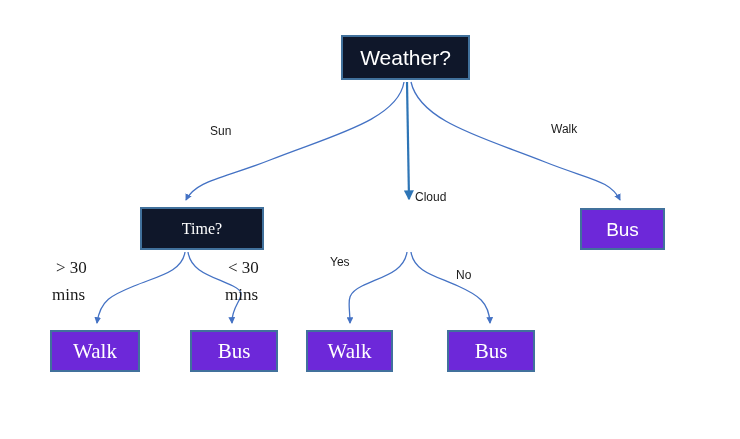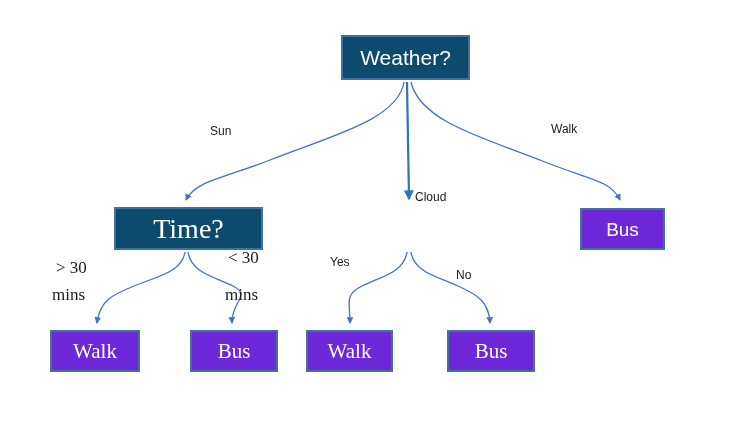--- a/index.html
+++ b/index.html
@@ -35,21 +35,21 @@
     display: flex;
     align-items: center;
     justify-content: center;
     border: 2px solid #41719C;
     color: #ffffff;
     line-height: 1;
     white-space: nowrap;
     z-index: 3;
   }
   .node-blue {
-    background: #0c4a6e;
+    background: #0f172a;
   }
   .node-orange {
     background: #6d28d9;
     align-items: center;
   }
   .font-sans {
     font-family: "Liberation Sans", sans-serif;
   }
   .font-serif {
     font-family: "Liberation Serif", serif;
@@ -99,21 +99,21 @@
 
     <path d="M 407 252 C 404 272 383 276 362 286 C 344 295 350 302 350 323" fill="none" stroke="#4472C4" stroke-width="1.3" marker-end="url(#arrow-thin)"></path>
 
     <path d="M 411 252 C 414 272 436 276 458 286 C 478 295 489 302 490 323" fill="none" stroke="#4472C4" stroke-width="1.3" marker-end="url(#arrow-thin)"></path>
   </svg>
 
   <div class="node node-blue font-sans" style="left:341px; top:35px; width:129px; height:45px; font-size:21px;">
     <span>Weather?</span>
   </div>
 
-  <div class="node node-blue font-serif" style="left:114px; top:207px; width:149px; height:43px; font-size:28px;">
+  <div class="node node-blue font-serif" style="left:140px; top:207px; width:124px; height:43px; font-size:16px;">
     <span>Time?</span>
   </div>
 
 
   <div class="node node-orange font-sans" style="left:580px; top:208px; width:85px; height:42px; font-size:19px;">
     <span>Bus</span>
   </div>
 
   <div class="node node-orange font-serif" style="left:50px; top:330px; width:90px; height:42px; font-size:21px;">
     <span>Walk</span>
@@ -133,20 +133,20 @@
 
   <div class="edge-label label-sans" style="left:210px; top:124px;">Sun</div>
 
   <div class="edge-label label-sans" style="left:415px; top:150px;margin-top:40px;">Cloud</div>
 
   <div class="edge-label label-sans" style="left:551px; top:122px;">Walk</div>
 
   <div class="edge-label label-serif" style="left:56px; top:258px;">&gt; 30</div>
   <div class="edge-label label-serif" style="left:52px; top:285px;">mins</div>
 
-  <div class="edge-label label-serif" style="left:228px; top:248px;">&lt; 30</div>
+  <div class="edge-label label-serif" style="left:228px; top:258px;">&lt; 30</div>
   <div class="edge-label label-serif" style="left:225px; top:285px;">mins</div>
 
   <div class="edge-label label-sans" style="left:330px; top:255px;">Yes</div>
 
   <div class="edge-label label-sans" style="left:456px; top:268px;">No</div>
 
 </div>
 
 </body></html>

